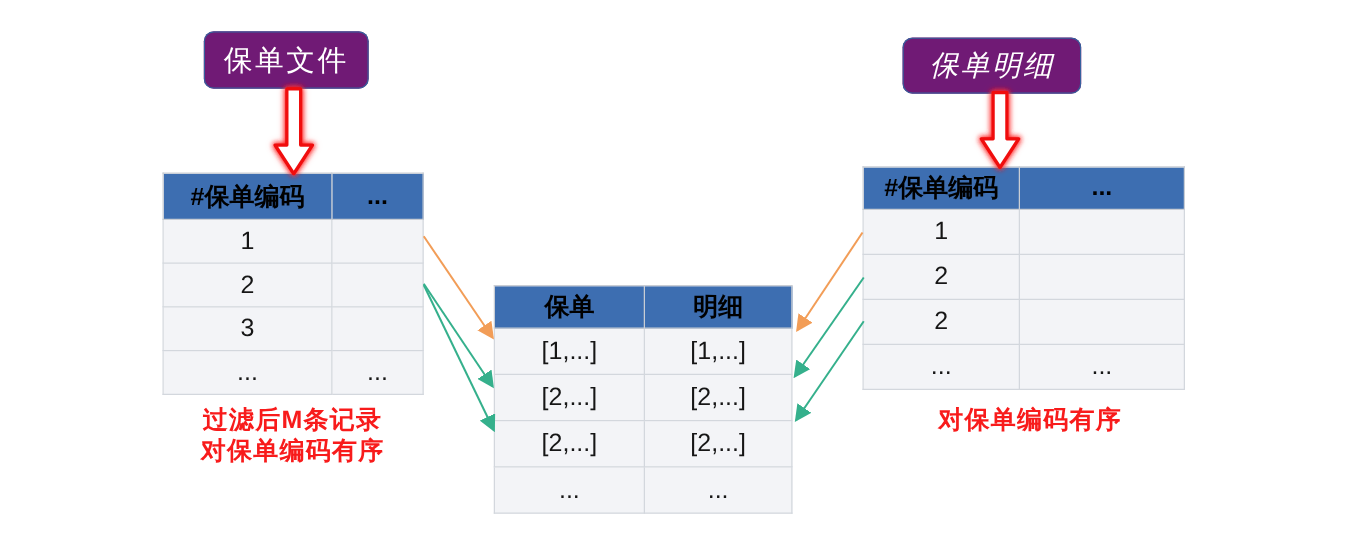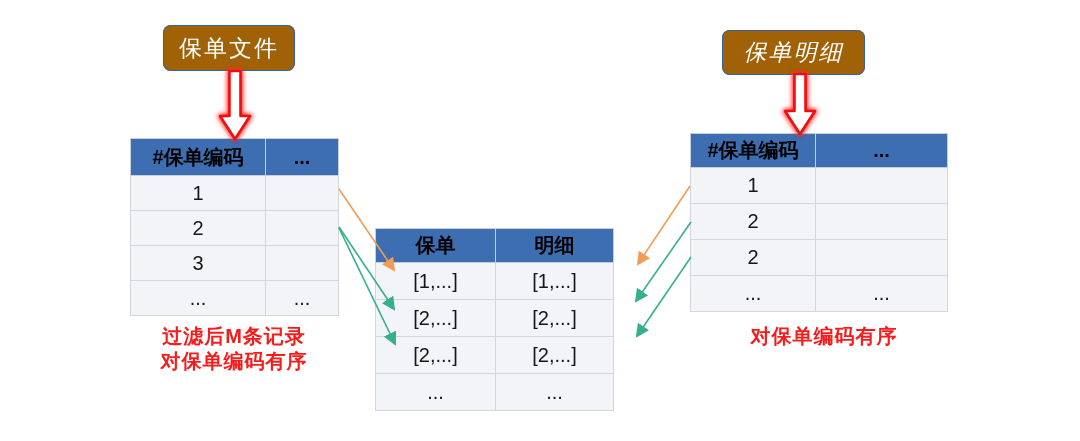--- a/index.html
+++ b/index.html
@@ -2,21 +2,21 @@
 <html><head>
 <meta charset="utf-8">
 <style>
   html,body{margin:0;padding:0;background:#ffffff;}
   .canvas{
     position:relative;width:1080px;height:441px;background:#ffffff;
     font-family:"Liberation Sans","DejaVu Sans",sans-serif;overflow:hidden;
   }
   
   .badge{
-    position:absolute;background:#a16207;color:#ffffff;border-radius:8px;
+    position:absolute;background:#701a75;color:#ffffff;border-radius:8px;
     display:flex;align-items:center;justify-content:center;
     font-size:23px;font-weight:500;letter-spacing:2px;
     box-shadow:0 0 0 1px #35619d inset;
   }
   .badge-left{left:163px;top:25px;width:132px;height:46px;}
   .badge-right{left:722px;top:30px;width:143px;height:45px;font-style:italic;}
 
   
   table.tbl{position:absolute;border-collapse:collapse;table-layout:fixed;}
   table.tbl th{
@@ -24,21 +24,21 @@
     border:1px solid #c9cdd4;text-align:center;padding:0;
   }
   table.tbl td{
     background:#f3f4f7;border:1px solid #d3d7dd;color:#161616;
     font-size:20px;text-align:center;padding:0;
   }
   .tbl-left{left:130px;top:138px;}
   .tbl-left col.c1{width:135px;} .tbl-left col.c2{width:73px;}
   .tbl-left th{height:36px;} .tbl-left td{height:34px;}
 
-  .tbl-center{left:375px;top:228px;}
+  .tbl-center{left:395px;top:228px;}
   .tbl-center col.c1{width:120px;} .tbl-center col.c2{width:118px;}
   .tbl-center th{height:33px;} .tbl-center td{height:36px;}
 
   .tbl-right{left:690px;top:133px;}
   .tbl-right col.c1{width:125px;} .tbl-right col.c2{width:132px;}
   .tbl-right th{height:33px;} .tbl-right td{height:35px;}
 
   
   .caption{
     position:absolute;color:#f81b1b;font-size:20px;font-weight:700;

